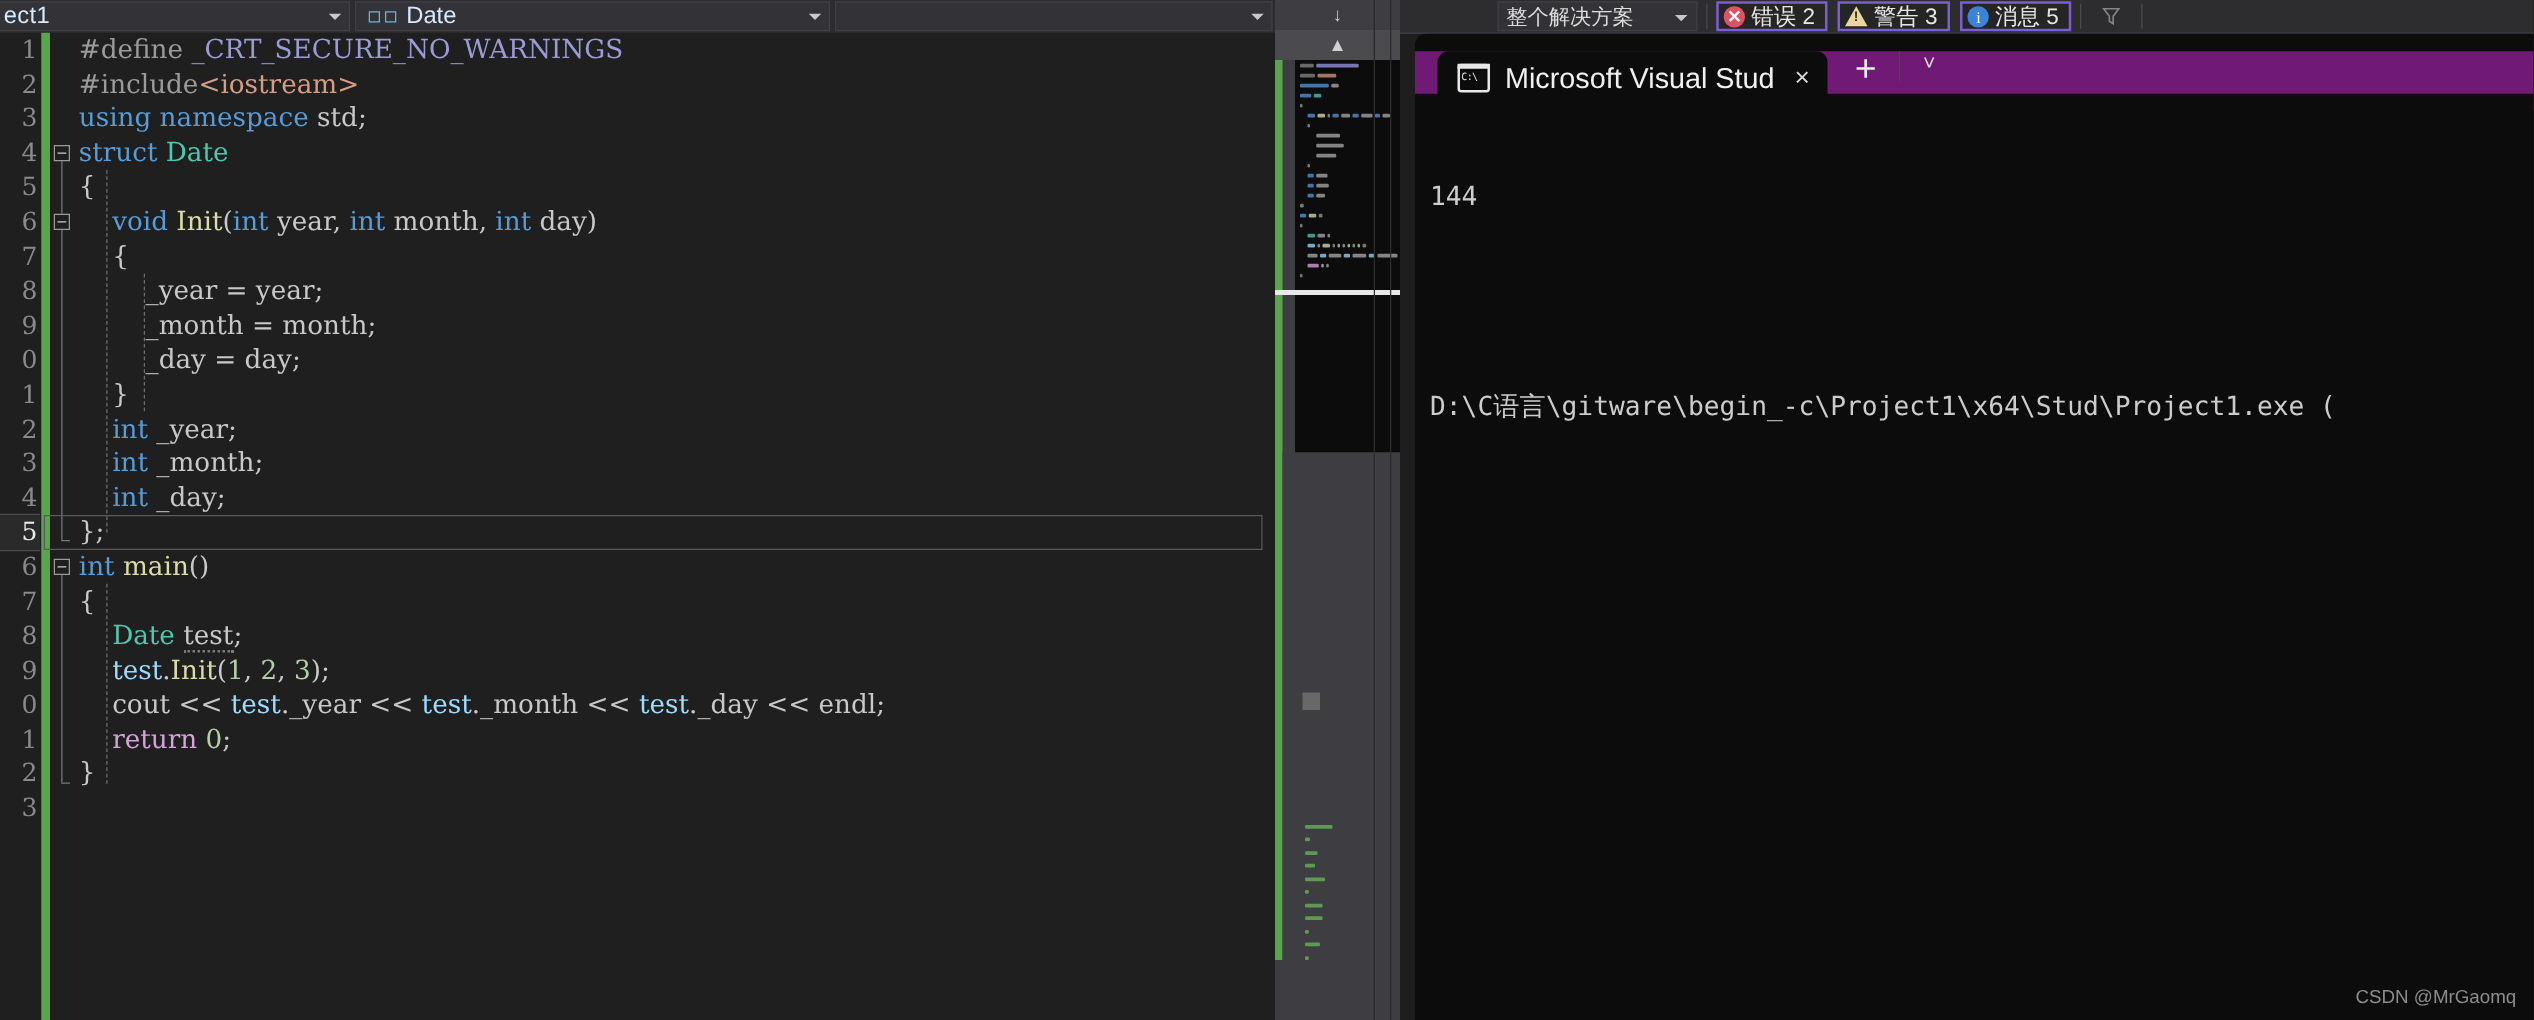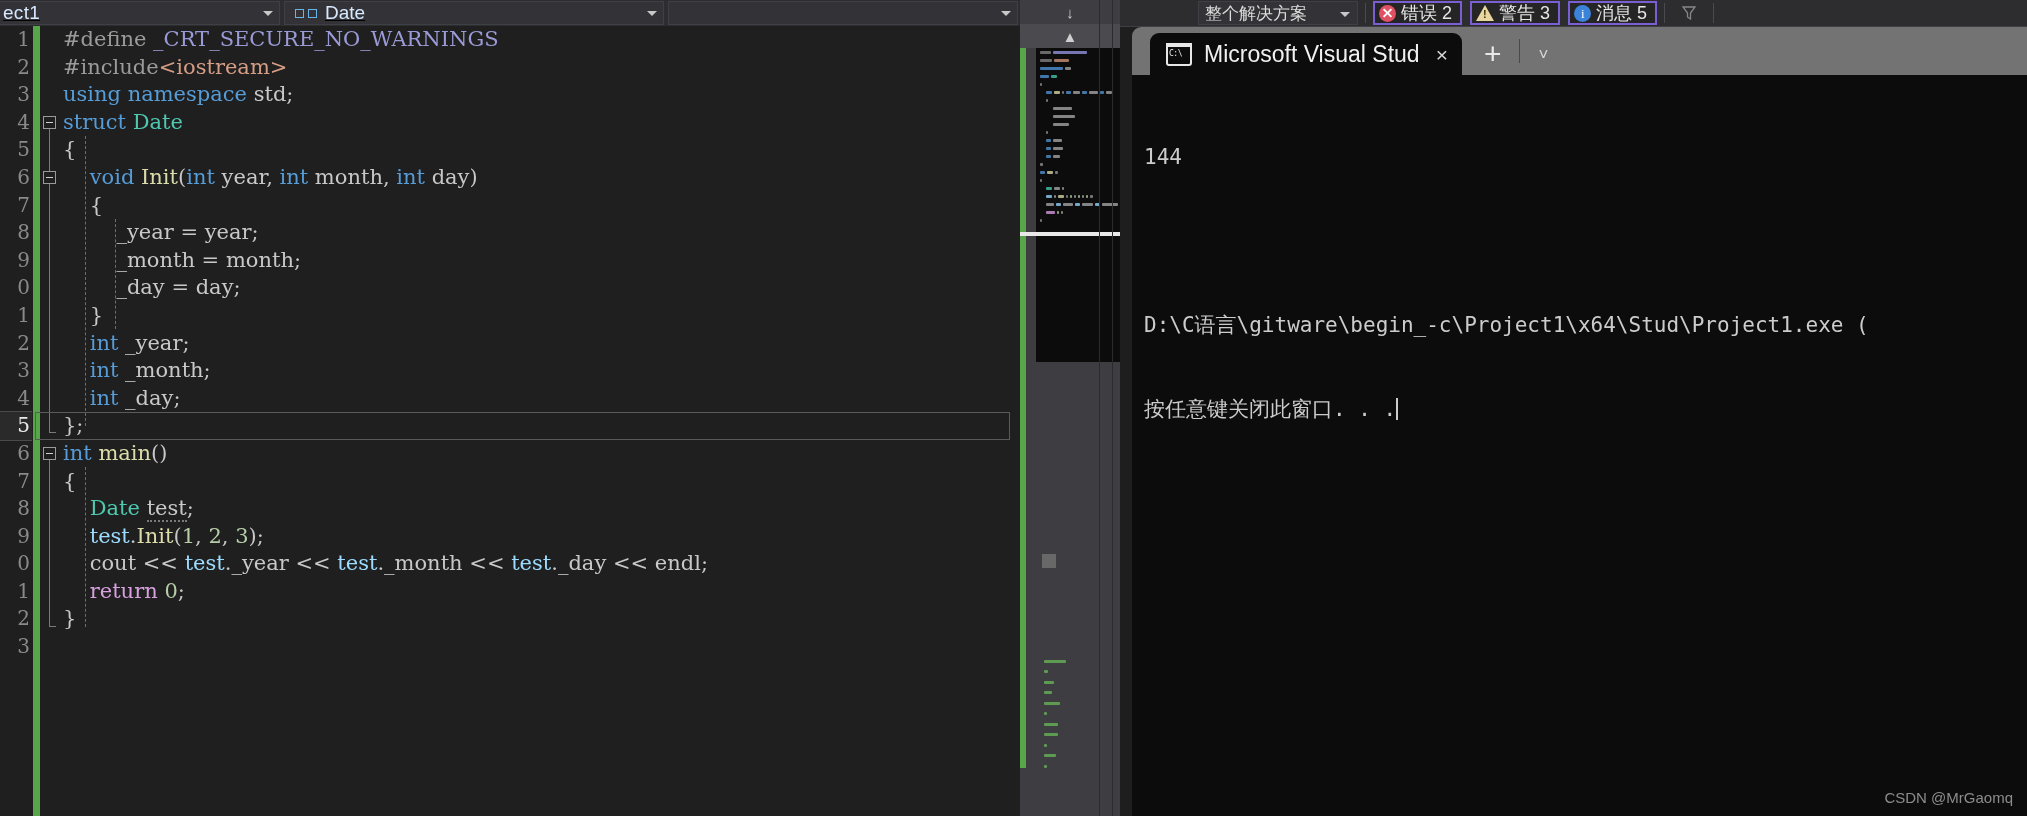--- a/index.html
+++ b/index.html
@@ -28,21 +28,20 @@
     overflow: hidden;
   }
   .nav-bar {
     position: absolute;
     left: 0; top: 0;
     width: 1020px; height: 26px;
     background: #2d2d30;
     display: flex;
     align-items: stretch;
     border-bottom: 1px solid #3f3f46;
-    text-decoration: underline;
   }
   .nav-combo {
     position: relative;
     height: 24px;
     margin-top: 1px;
     background: #333337;
     border: 1px solid #3f3f46;
     display: flex;
     align-items: center;
     color: #d6e9ff;
@@ -366,25 +365,24 @@
   .console-win {
     position: absolute;
     left: 12px; top: 27px;
     width: 895px; height: 789px;
     background: #0c0c0c;
     border-top-left-radius: 9px;
     overflow: hidden;
   }
   .console-tabbar {
     position: absolute;
-    left: 0; top: 0;
+    left: 0; top: 14px;
     width: 895px; height: 48px;
-    background: #737373;
+    background: #701a75;
     display: flex;
-    align-items: flex-end;
   }
   .con-tab {
     display: flex; align-items: center;
     height: 42px;
     margin-left: 18px;
     padding: 0 10px 0 16px;
     background: #0c0c0c;
     border-radius: 9px 9px 0 0;
     gap: 12px;
   }
@@ -764,19 +762,18 @@
         </div>
         <span class="tab-plus">+</span>
         <span class="tab-vsep"></span>
         <span class="tab-chev">˅</span>
       </div>
 
       <div class="console-body">
         <div class="con-line">144</div>
         <div class="con-gap"></div>
         <div class="con-line">D:\C语言\gitware\begin_-c\Project1\x64\Stud\Project1.exe (</div>
-        <div class="con-line"><span>按任意键关闭此窗口. . .</span><span class="caret-blk"></span></div>
       </div>
 
       <div class="watermark">CSDN @MrGaomq</div>
     </div>
   </div>
 </div>
 
 </body></html>

